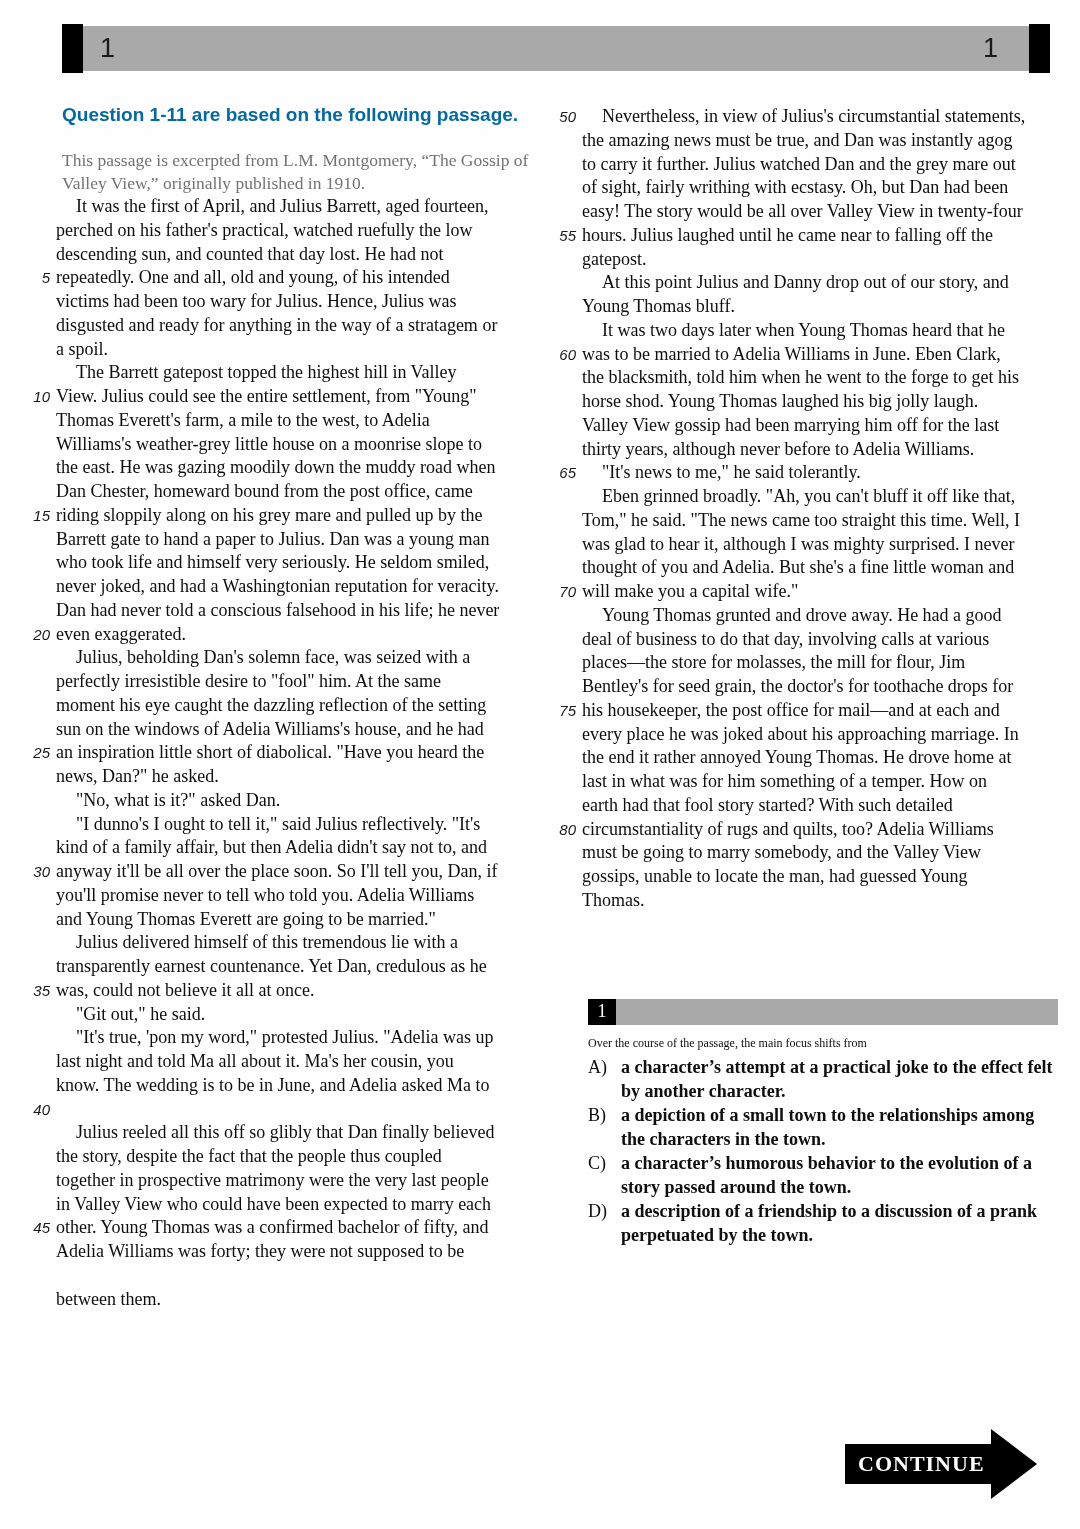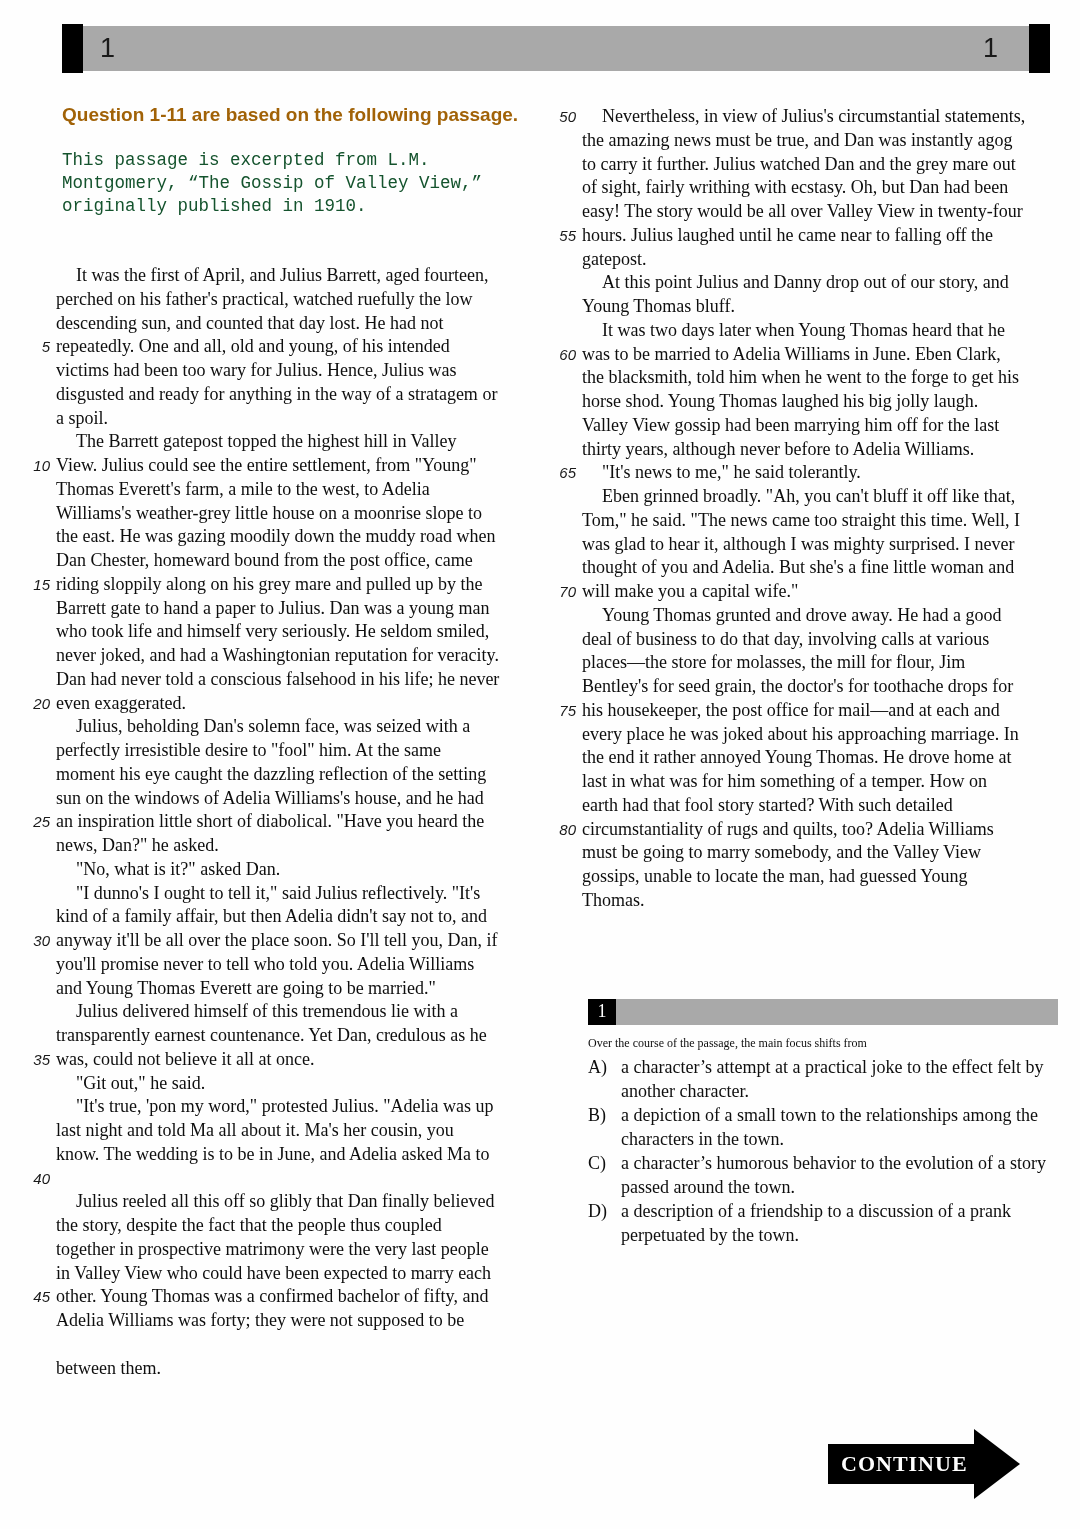--- a/index.html
+++ b/index.html
@@ -22,50 +22,50 @@
     font-size:27px; color:#1a1a1a;
   }
   .hnum.left { left:38px; }
   .hnum.right { right:52px; }
   
   .col-left  { position:absolute; left:30px;  top:103px; width:530px; }
   .col-right { position:absolute; left:556px; top:105px; width:524px; }
   .passage-title {
     margin-left:32px; width:486px;
     font-family:"Liberation Sans", sans-serif; font-weight:bold; font-size:19px;
-    line-height:24px; color:#a16207;
+    line-height:24px; color:#0369a1;
   }
   .source-note {
     margin-left:32px; margin-top:22px; width:470px;
-    font-family:Liberation Mono, monospace; font-size:17.5px; line-height:23px;
-    color:#14532d;
-  }
-  .passage-lines.left-lines { margin-top:46px; }
+    font-family:Liberation Serif, serif; font-size:17.5px; line-height:23px;
+    color:#737373;
+  }
+  .passage-lines.left-lines { }
   .pline { display:flex; height:23.75px; line-height:23.75px; white-space:nowrap; }
   .pnum {
     flex:none; width:26px; padding-right:6px; text-align:right;
     font-family:"Liberation Sans", sans-serif; font-style:italic;
     font-size:15px; color:#1a1a1a;
   }
   .ptext { flex:none; font-size:18px; color:#0e0e0e; }
   .ptext.indented { padding-left:20px; }
   
   .question-block { position:absolute; left:588px; top:999px; width:470px; }
   .qbar { width:100%; height:26px; background:#a9a9a9; }
   .qnum {
     width:28px; height:26px; background:#000; color:#fff; text-align:center;
     line-height:25px; font-size:18px; font-family:"Liberation Serif", serif;
   }
   .qstem { margin-top:6px; font-size:12px; line-height:24px; color:#0e0e0e; }
   .choice { display:flex; font-size:18px; line-height:24px; color:#0e0e0e; }
   .clabel { flex:none; width:33px; }
-  .ctext { flex:1; }
+  .ctext { flex:1;font-weight:bold; }
   
   .continue-btn {
-    position:absolute; left:828px; top:1428px; height:72px;
+    position:absolute; left:845px; top:1428px; height:72px;
     display:flex; align-items:center; cursor:pointer;
   }
   .continue-label {
     display:block; background:#000; color:#fff; height:40px; line-height:40px;
     padding:0 10px 0 13px; font-family:"Liberation Serif", serif;
     font-weight:bold; font-size:22px; letter-spacing:1px;
   }
   .continue-arrow {
     width:0; height:0; margin-left:-4px;
     border-left:46px solid #000;

